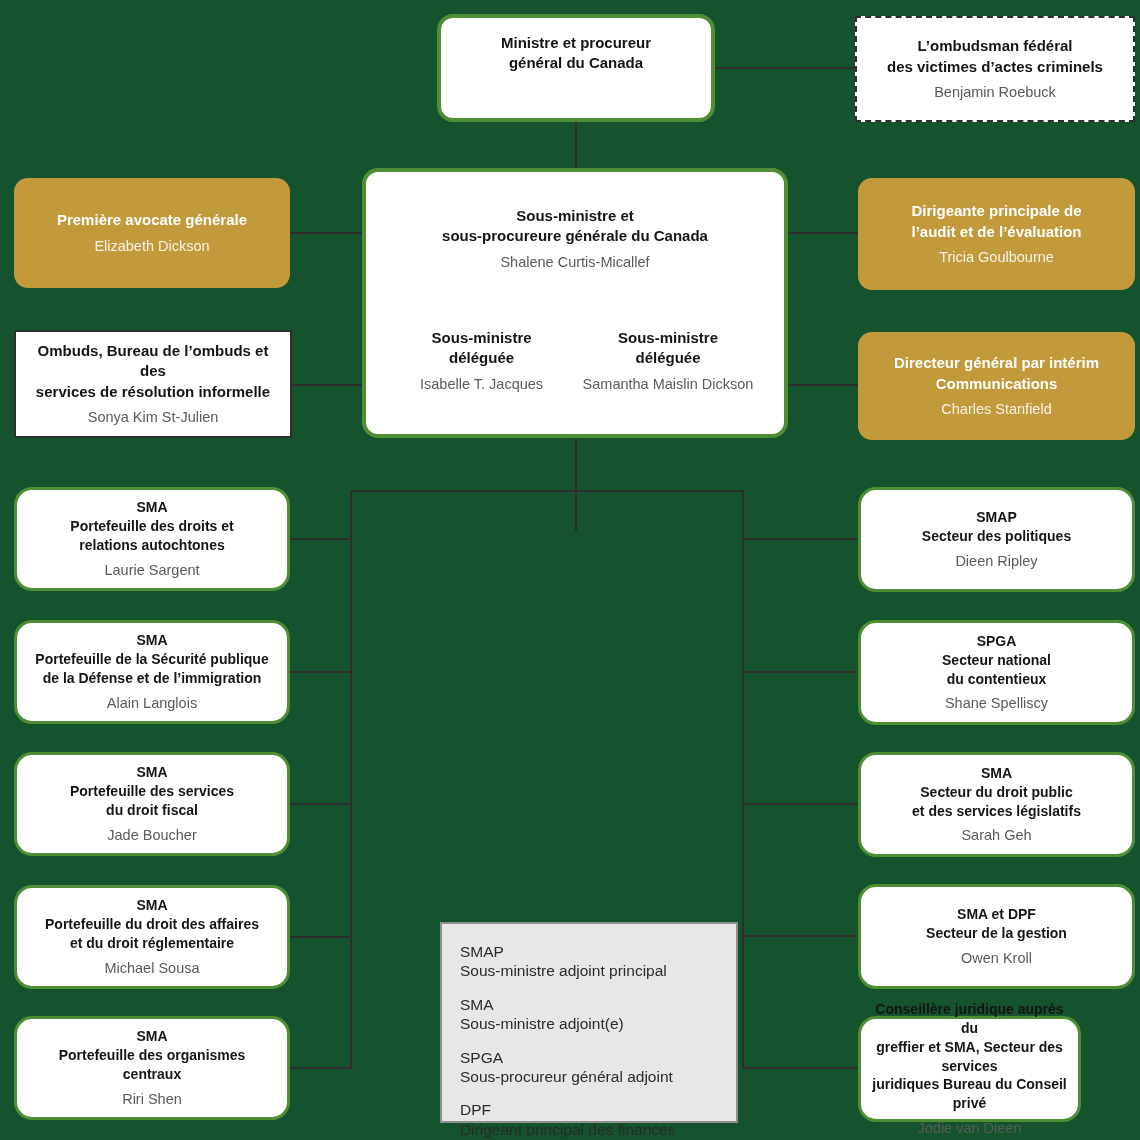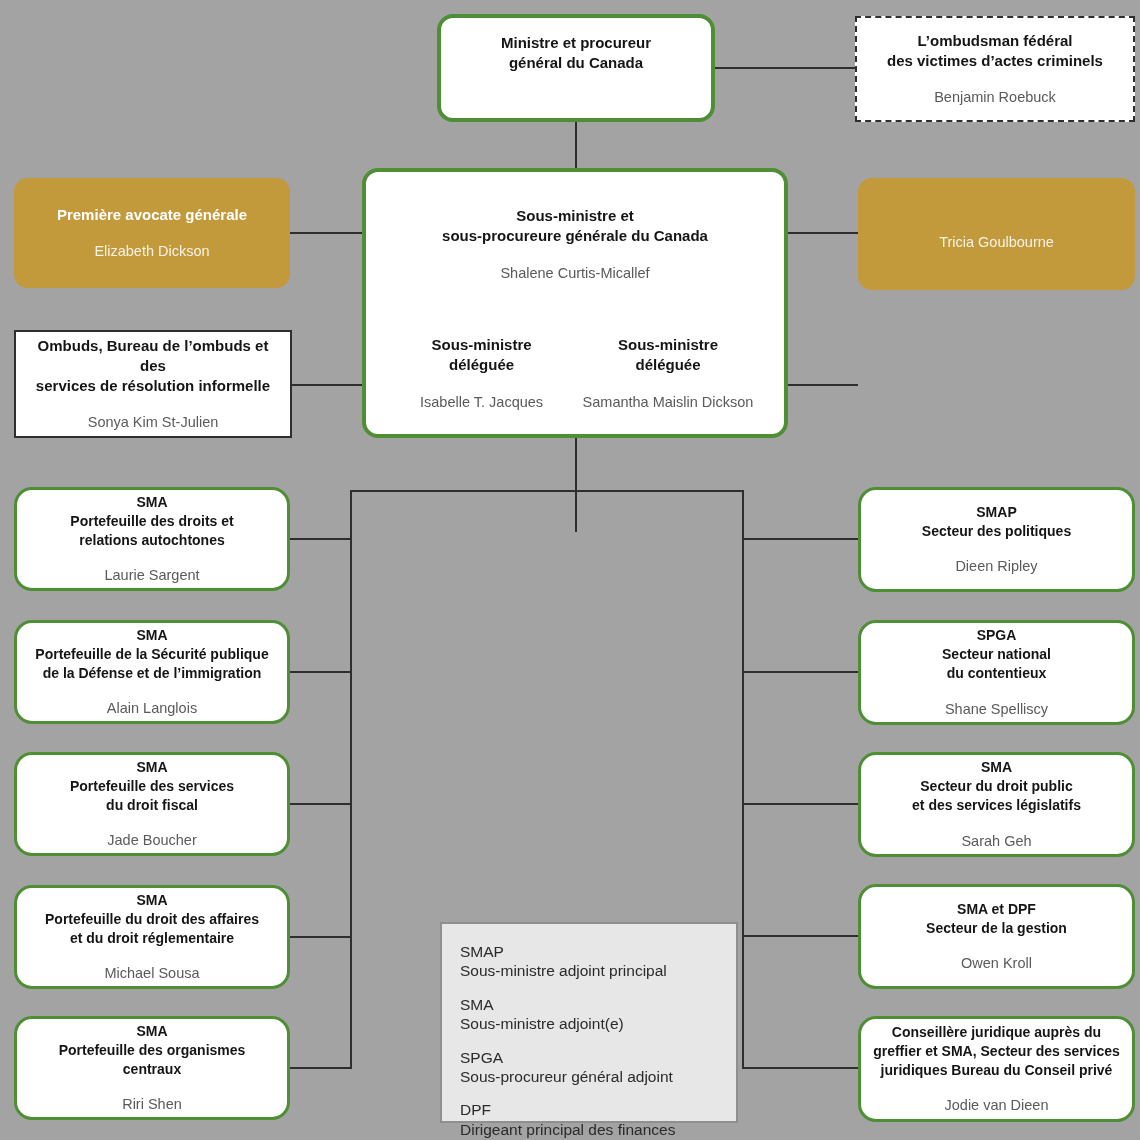--- a/index.html
+++ b/index.html
@@ -1,45 +1,45 @@
 <!DOCTYPE html>
 <html><head>
 <meta charset="utf-8">
 <style>
   html,body { margin:0; padding:0; background:#ffffff; }
   .canvas {
-    position:relative; width:1140px; height:1140px; background:#a3a3a3;
+    position:relative; width:1140px; height:1140px; background:#14532d;
     font-family:"Liberation Sans", sans-serif; overflow:hidden;
   }
   .box {
     position:absolute; box-sizing:border-box; background:#ffffff;
     display:flex; flex-direction:column; justify-content:center; align-items:center;
     text-align:center; padding:6px 8px;
   }
   .green3 { border:3px solid #4e8f35; border-radius:18px; }
   .green4 { border:4px solid #4e8f35; border-radius:16px; }
   .green5 { border:5px solid #4e8f35; border-radius:18px; }
   .gold   { background:#c2993b; border:none; border-radius:14px; }
   .squareblack { border:2px solid #2e2e2e; border-radius:0; }
   .dashedblack { border:2px dashed #2e2e2e; border-radius:0; }
   .topalign { justify-content:flex-start; padding-top:15px; }
 
   .title {
     font-weight:700; font-size:15px; line-height:1.35; color:#151515;
     white-space:pre-line;
   }
   .title.small { font-size:14px; }
-  .person { font-size:14.5px; line-height:1.3; color:#5a5a5a; margin-top:17px; white-space:pre-line; }
+  .person { font-size:14.5px; line-height:1.3; color:#5a5a5a; margin-top:6px; white-space:pre-line; }
   .gold .title  { color:#ffffff; }
   .gold .person { color:rgba(255,255,255,0.88); }
 
   
   .deputy { display:block; padding:6px; }
   .deputy-top { position:absolute; top:34px; left:0; right:0; }
-  .deputy-row { position:absolute; top:163px; left:0; right:0; display:flex; justify-content:center; gap:16px; }
+  .deputy-row { position:absolute; top:156px; left:0; right:0; display:flex; justify-content:center; gap:16px; }
   .deputy-col { min-width:170px; }
 
   
   .legend {
     position:absolute; box-sizing:border-box; background:#e7e7e7;
     border:2px solid #8f8f8f; text-align:left; padding:18px 10px 0 18px;
   }
   .legend .abbr { font-size:15.5px; color:#2a2a2a; line-height:1.25; }
   .legend .def  { font-size:15.5px; color:#2a2a2a; line-height:1.25; margin-bottom:14px; }
 
@@ -107,29 +107,36 @@
       </div>
       <div class="deputy-col">
         <div class="title">Sous-ministre
 déléguée</div>
         <div class="person">Samantha Maislin Dickson</div>
       </div>
     </div>
   </div>
 
   <div class="box gold" style="left:858px;top:178px;width:277px;height:112px">
+    <div class="title">Dirigeante principale de
+l’audit et de l’évaluation</div>
     <div class="person">Tricia Goulbourne</div>
   </div>
 
   <div class="box squareblack" style="left:14px;top:330px;width:278px;height:108px">
     <div class="title">Ombuds, Bureau de l’ombuds et des
 services de résolution informelle</div>
     <div class="person">Sonya Kim St-Julien</div>
   </div>
 
+  <div class="box gold" style="left:858px;top:332px;width:277px;height:108px">
+    <div class="title">Directeur général par intérim
+Communications</div>
+    <div class="person">Charles Stanfield</div>
+  </div>
 
 
   <div class="box green3" style="left:14px;top:487px;width:276px;height:104px">
     <div class="title small">SMA
 Portefeuille des droits et
 relations autochtones</div>
     <div class="person">Laurie Sargent</div>
   </div>
   <div class="box green3" style="left:14px;top:620px;width:276px;height:104px">
     <div class="title small">SMA
@@ -171,21 +178,21 @@
     <div class="title small">SMA
 Secteur du droit public
 et des services législatifs</div>
     <div class="person">Sarah Geh</div>
   </div>
   <div class="box green3" style="left:858px;top:884px;width:277px;height:105px">
     <div class="title small">SMA et DPF
 Secteur de la gestion</div>
     <div class="person">Owen Kroll</div>
   </div>
-  <div class="box green3" style="left:858px;top:1016px;width:277px;height:106px">
+  <div class="box green3" style="left:858px;top:1016px;width:223px;height:106px">
     <div class="title small">Conseillère juridique auprès du
 greffier et SMA, Secteur des services
 juridiques Bureau du Conseil privé</div>
     <div class="person">Jodie van Dieen</div>
   </div>
 
   <div class="legend" style="left:440px;top:922px;width:298px;height:201px">
     <div>
       <div class="abbr">SMAP</div>
       <div class="def">Sous-ministre adjoint principal</div>

